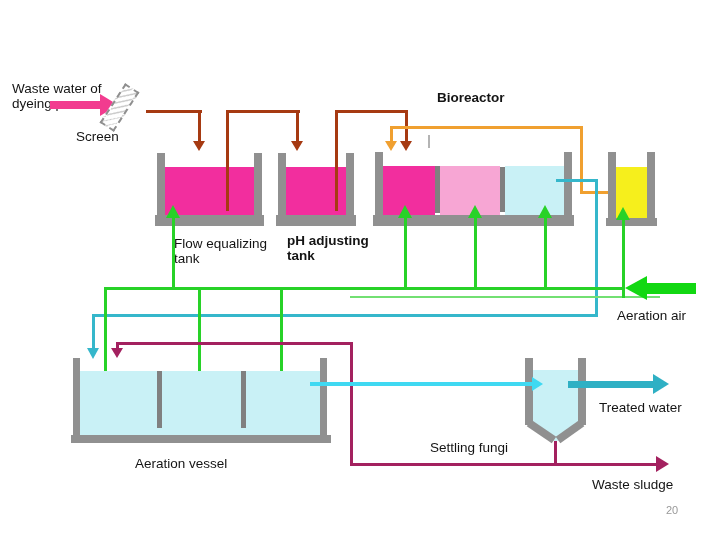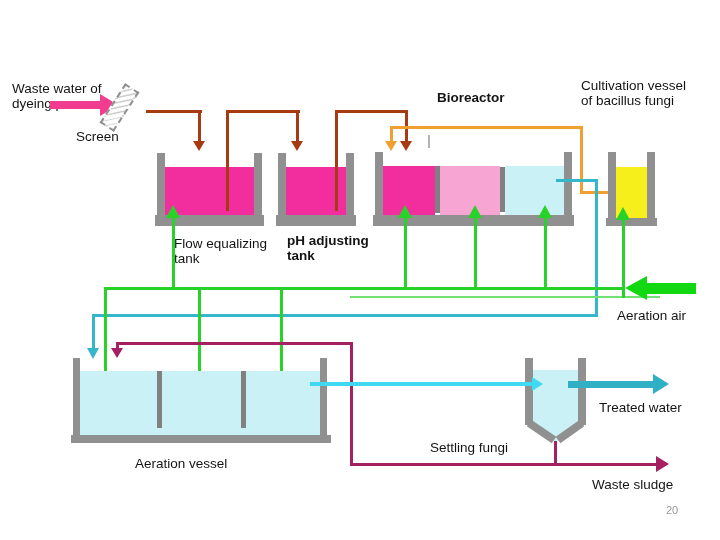--- a/index.html
+++ b/index.html
@@ -93,22 +93,20 @@
   <div class="pipe gray" style="left:375px;top:152px;width:8px;height:67px;"></div>
   <div class="pipe gray" style="left:564px;top:152px;width:8px;height:67px;"></div>
   <div class="pipe gray" style="left:373px;top:215px;width:201px;height:11px;"></div>
 
   <div class="pipe" style="left:616px;top:167px;width:31px;height:51px;background:#F6EF1C;"></div>
   <div class="pipe gray" style="left:608px;top:152px;width:8px;height:68px;"></div>
   <div class="pipe gray" style="left:647px;top:152px;width:8px;height:68px;"></div>
   <div class="pipe gray" style="left:606px;top:218px;width:51px;height:8px;"></div>
 
   <div class="lbl" style="left:437px;top:90px;font-weight:bold;">Bioreactor</div>
-  <div class="lbl" style="left:581px;top:78px;width:135px;">Cultivation vessel
-of  bacillus fungi</div>
   <div class="lbl" style="left:174px;top:236px;width:110px;">Flow equalizing
 tank</div>
   <div class="lbl" style="left:287px;top:233px;width:95px;font-weight:bold;">pH adjusting
 tank</div>
 
   <div class="pipe teal" style="left:556px;top:179px;width:42px;height:3px;"></div>
   <div class="pipe teal" style="left:595px;top:182px;width:3px;height:134px;"></div>
   <div class="pipe teal" style="left:92px;top:314px;width:506px;height:3px;"></div>
   <div class="pipe teal" style="left:92px;top:317px;width:3px;height:31px;"></div>
   <div class="tri dn-teal" style="left:87px;top:348px;"></div>

